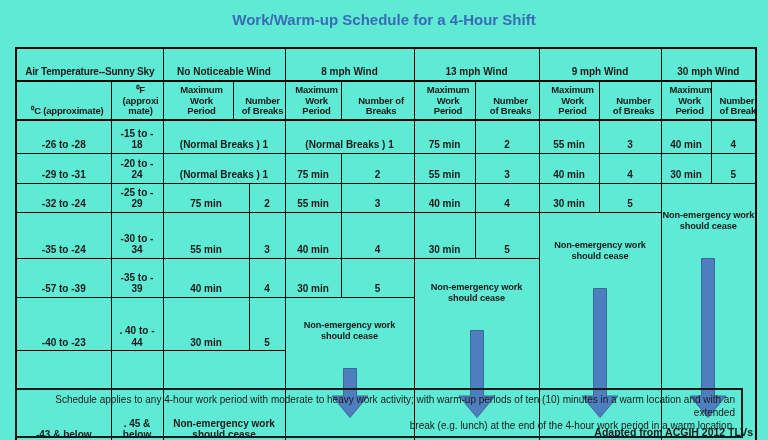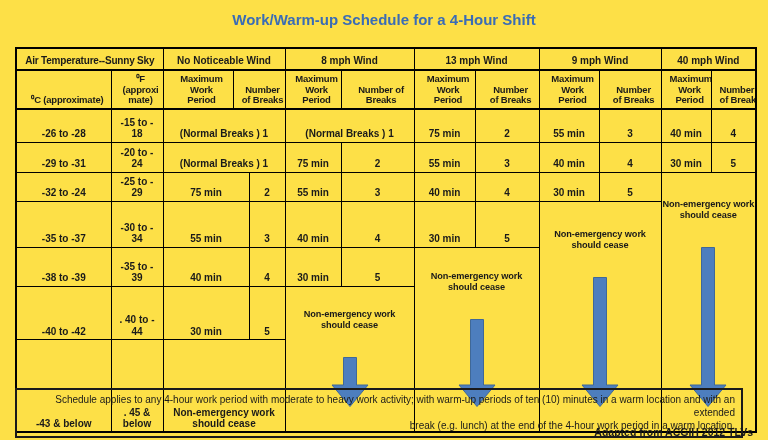--- a/index.html
+++ b/index.html
@@ -1,17 +1,17 @@
 <!DOCTYPE html>
 <html><head>
 <meta charset="utf-8">
 <style>
   html,body { margin:0; padding:0; background:#fff; }
   .canvas {
-    position:relative; width:768px; height:440px; background:#fde047;
+    position:relative; width:768px; height:440px; background:#5eead4;
     font-family:"Liberation Sans", sans-serif; color:#1a1a1a;
   }
   .title {
     position:absolute; top:11px; left:0; width:100%;
     text-align:center; font-weight:bold; font-size:15px;
   }
   table.sched {
     position:absolute; left:15px; top:47px; width:740px;
     border-collapse:collapse; table-layout:fixed;
     border:2px solid #000;
@@ -60,27 +60,27 @@
         <col style="width:73px">
       <col style="width:61px">
         <col style="width:64px">
       <col style="width:60px">
         <col style="width:62px">
       <col style="width:50px">
         <col style="width:45px">
     </colgroup>
 
     <tbody>
-        <tr class="h1" style="height:22px">
+        <tr class="h1" style="height:33px">
       <td colspan="2" class="temphdr">Air Temperature--Sunny Sky</td>
       <td colspan="3" class="sec">No Noticeable Wind</td>
       <td colspan="2" class="sec">8 mph Wind</td>
       <td colspan="2" class="sec">13 mph Wind</td>
       <td colspan="2" class="sec">9 mph Wind</td>
-      <td colspan="2" class="sec">40 mph Wind</td>
+      <td colspan="2" class="sec">30 mph Wind</td>
     </tr>
 
     <tr class="h2" style="height:39px">
       <td class="nbr">⁰C (approximate)</td>
       <td>⁰F
 (approxi
 mate)</td>
       <td class="sec">Maximum
 Work
 Period</td>
@@ -152,57 +152,57 @@
       <td colspan="2" rowspan="5" class="sec cease">
         <div class="ctext">Non-emergency work
 should cease</div>
         <svg class="arrow" width="38" height="160" viewBox="0 0 38 160">
           <polygon points="12.5,0.5 25.5,0.5 25.5,138 37,138 19,159.5 1,138 12.5,138" fill="#4D7EBE" stroke="#3F6898" stroke-width="1"></polygon>
         </svg>
       </td>
     </tr>
 
     <tr style="height:46px">
-      <td class="nbr">-35 to -37</td>
+      <td class="nbr">-35 to -24</td>
       <td>-30 to -
 34</td>
       <td colspan="2" class="sec">55 min</td>
       <td>3</td>
       <td class="sec">40 min</td>
       <td>4</td>
       <td class="sec">30 min</td>
       <td>5</td>
       <td colspan="2" rowspan="4" class="sec cease">
         <div class="ctext">Non-emergency work
 should cease</div>
         <svg class="arrow" width="38" height="130" viewBox="0 0 38 130">
           <polygon points="12.5,0.5 25.5,0.5 25.5,108 37,108 19,129.5 1,108 12.5,108" fill="#4D7EBE" stroke="#3F6898" stroke-width="1"></polygon>
         </svg>
       </td>
     </tr>
 
     <tr style="height:39px">
-      <td class="nbr">-38 to -39</td>
+      <td class="nbr">-57 to -39</td>
       <td>-35 to -
 39</td>
       <td colspan="2" class="sec">40 min</td>
       <td>4</td>
       <td class="sec">30 min</td>
       <td>5</td>
       <td colspan="2" rowspan="3" class="sec cease">
         <div class="ctext">Non-emergency work
 should cease</div>
         <svg class="arrow" width="38" height="88" viewBox="0 0 38 88">
           <polygon points="12.5,0.5 25.5,0.5 25.5,66 37,66 19,87.5 1,66 12.5,66" fill="#4D7EBE" stroke="#3F6898" stroke-width="1"></polygon>
         </svg>
       </td>
     </tr>
 
     <tr style="height:31px">
-      <td class="nbr">-40 to -42</td>
+      <td class="nbr">-40 to -23</td>
       <td>. 40 to -
 44</td>
       <td colspan="2" class="sec">30 min</td>
       <td>5</td>
       <td colspan="2" rowspan="2" class="sec cease">
         <div class="ctext">Non-emergency work
 should cease</div>
         <svg class="arrow" width="38" height="50" viewBox="0 0 38 50">
           <polygon points="12.5,0.5 25.5,0.5 25.5,28 37,28 19,49.5 1,28 12.5,28" fill="#4D7EBE" stroke="#3F6898" stroke-width="1"></polygon>
         </svg>

